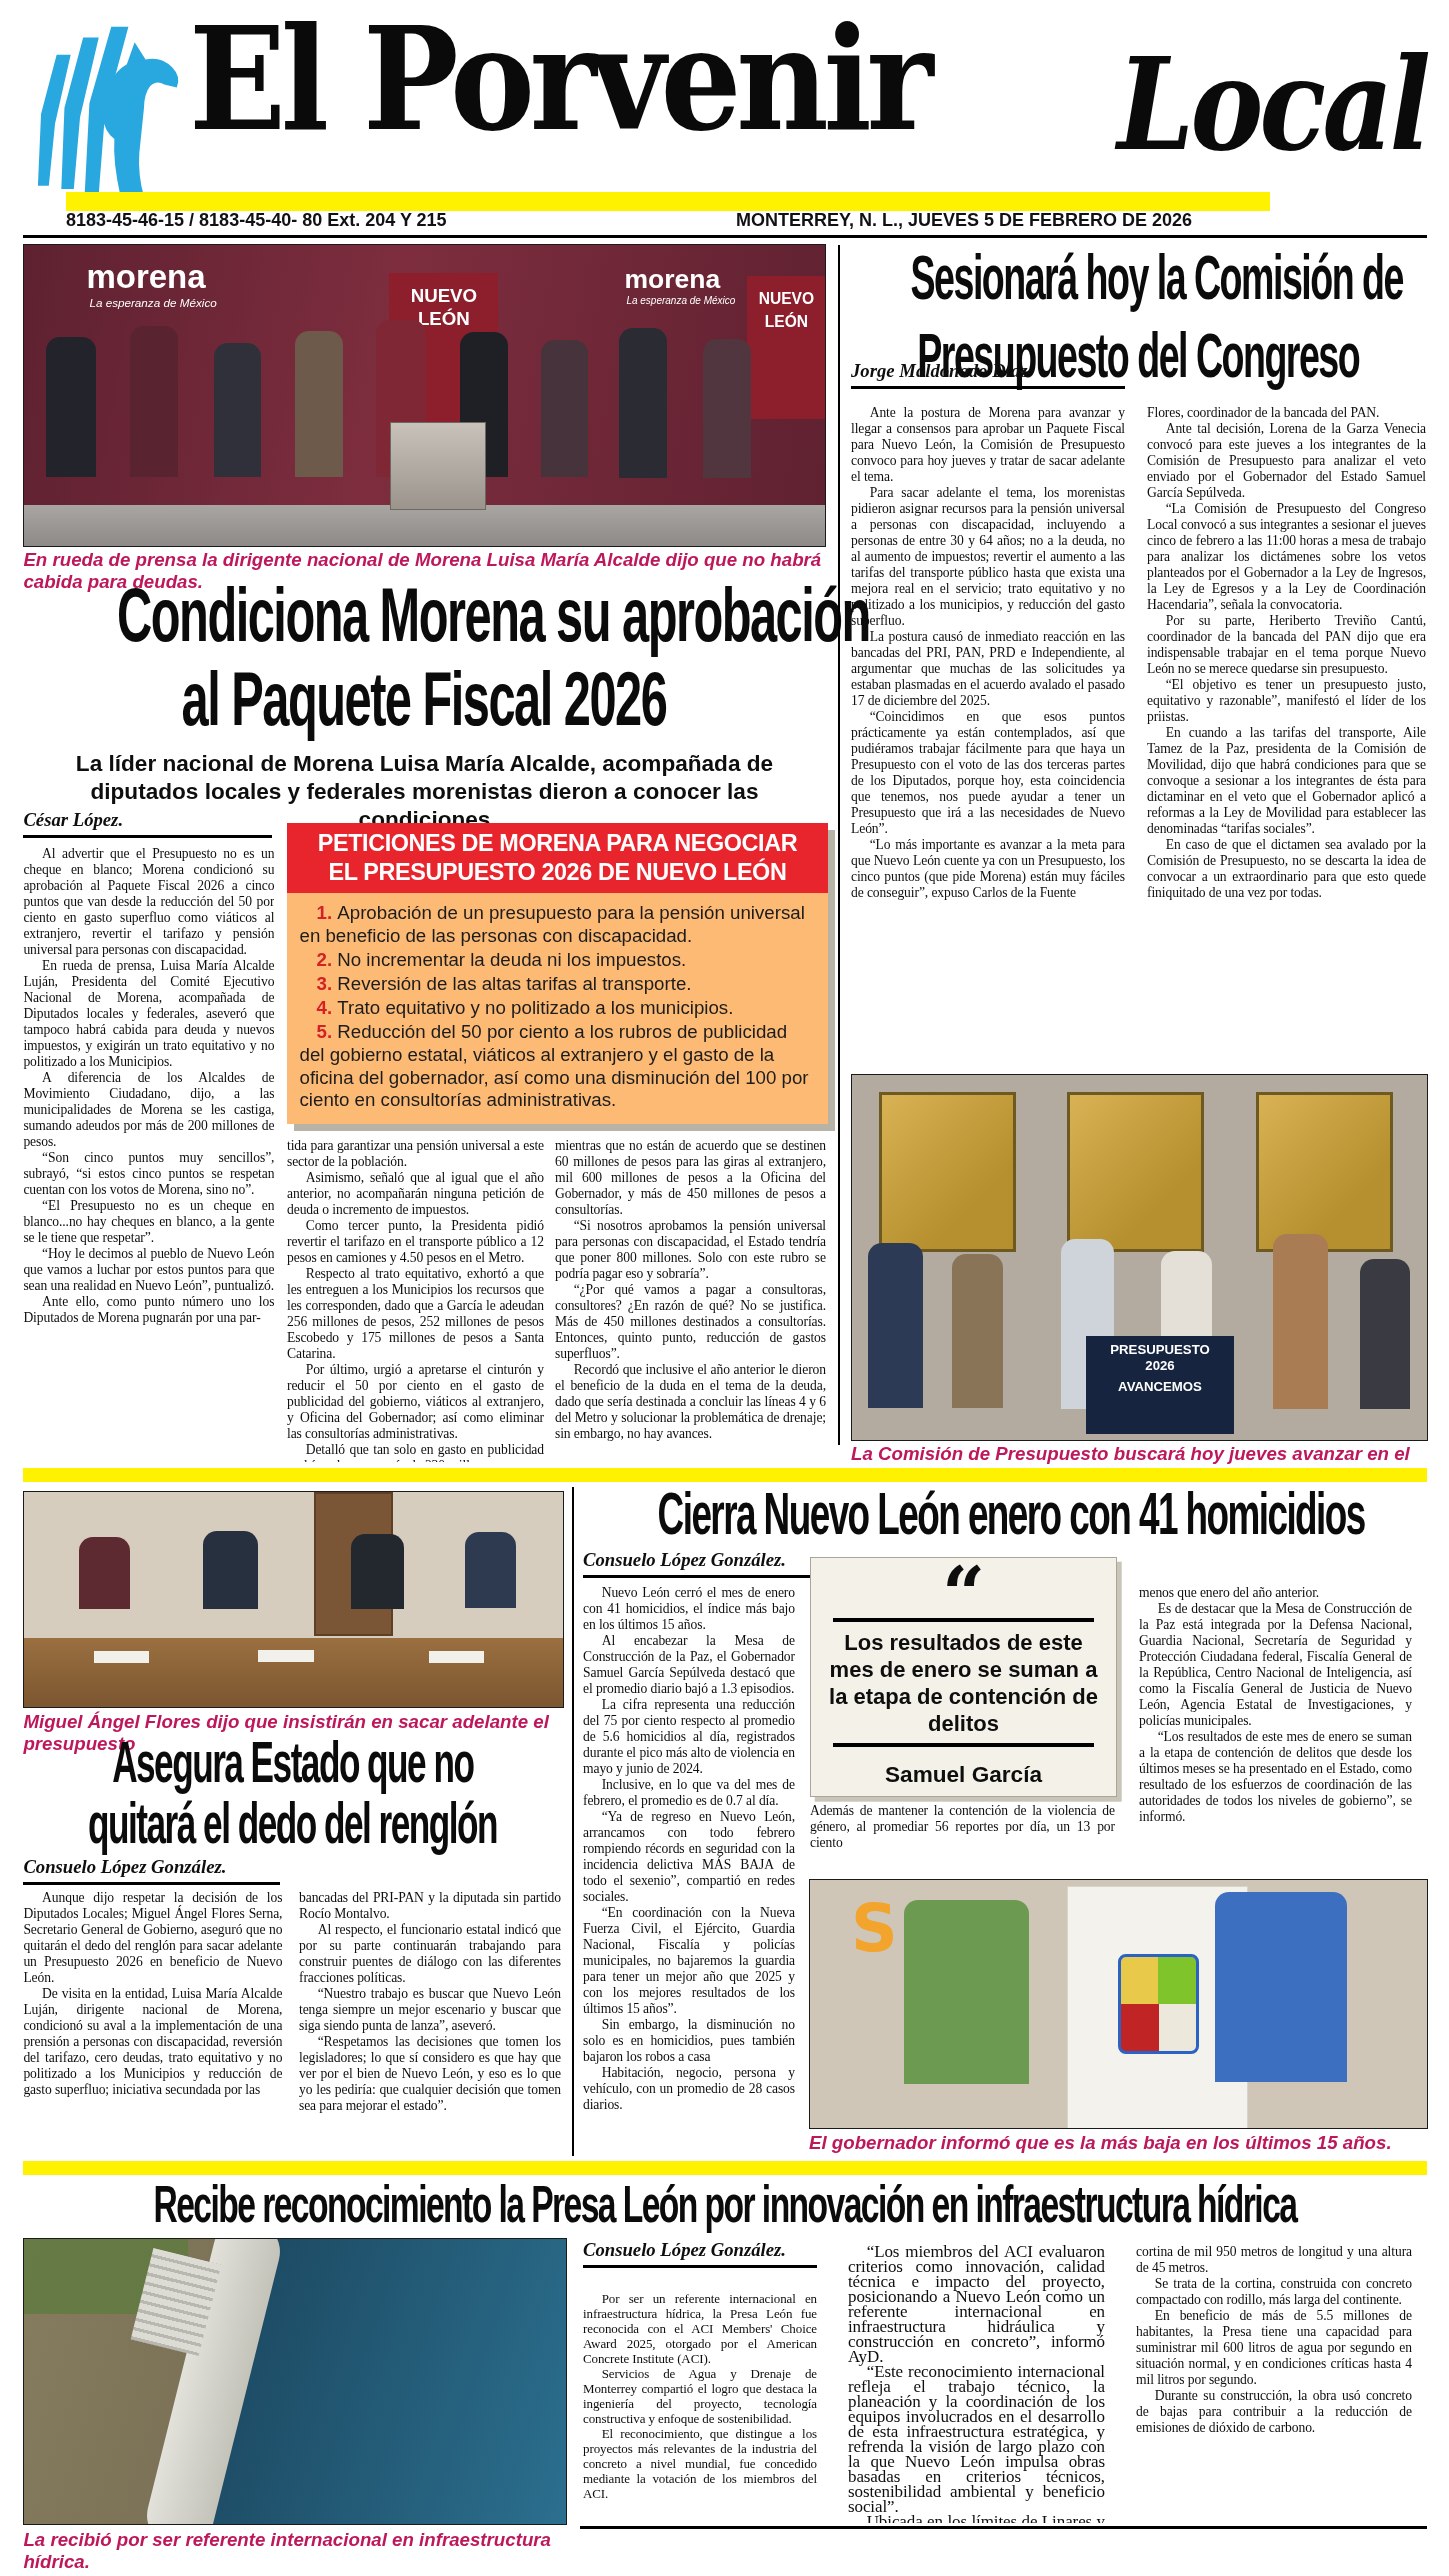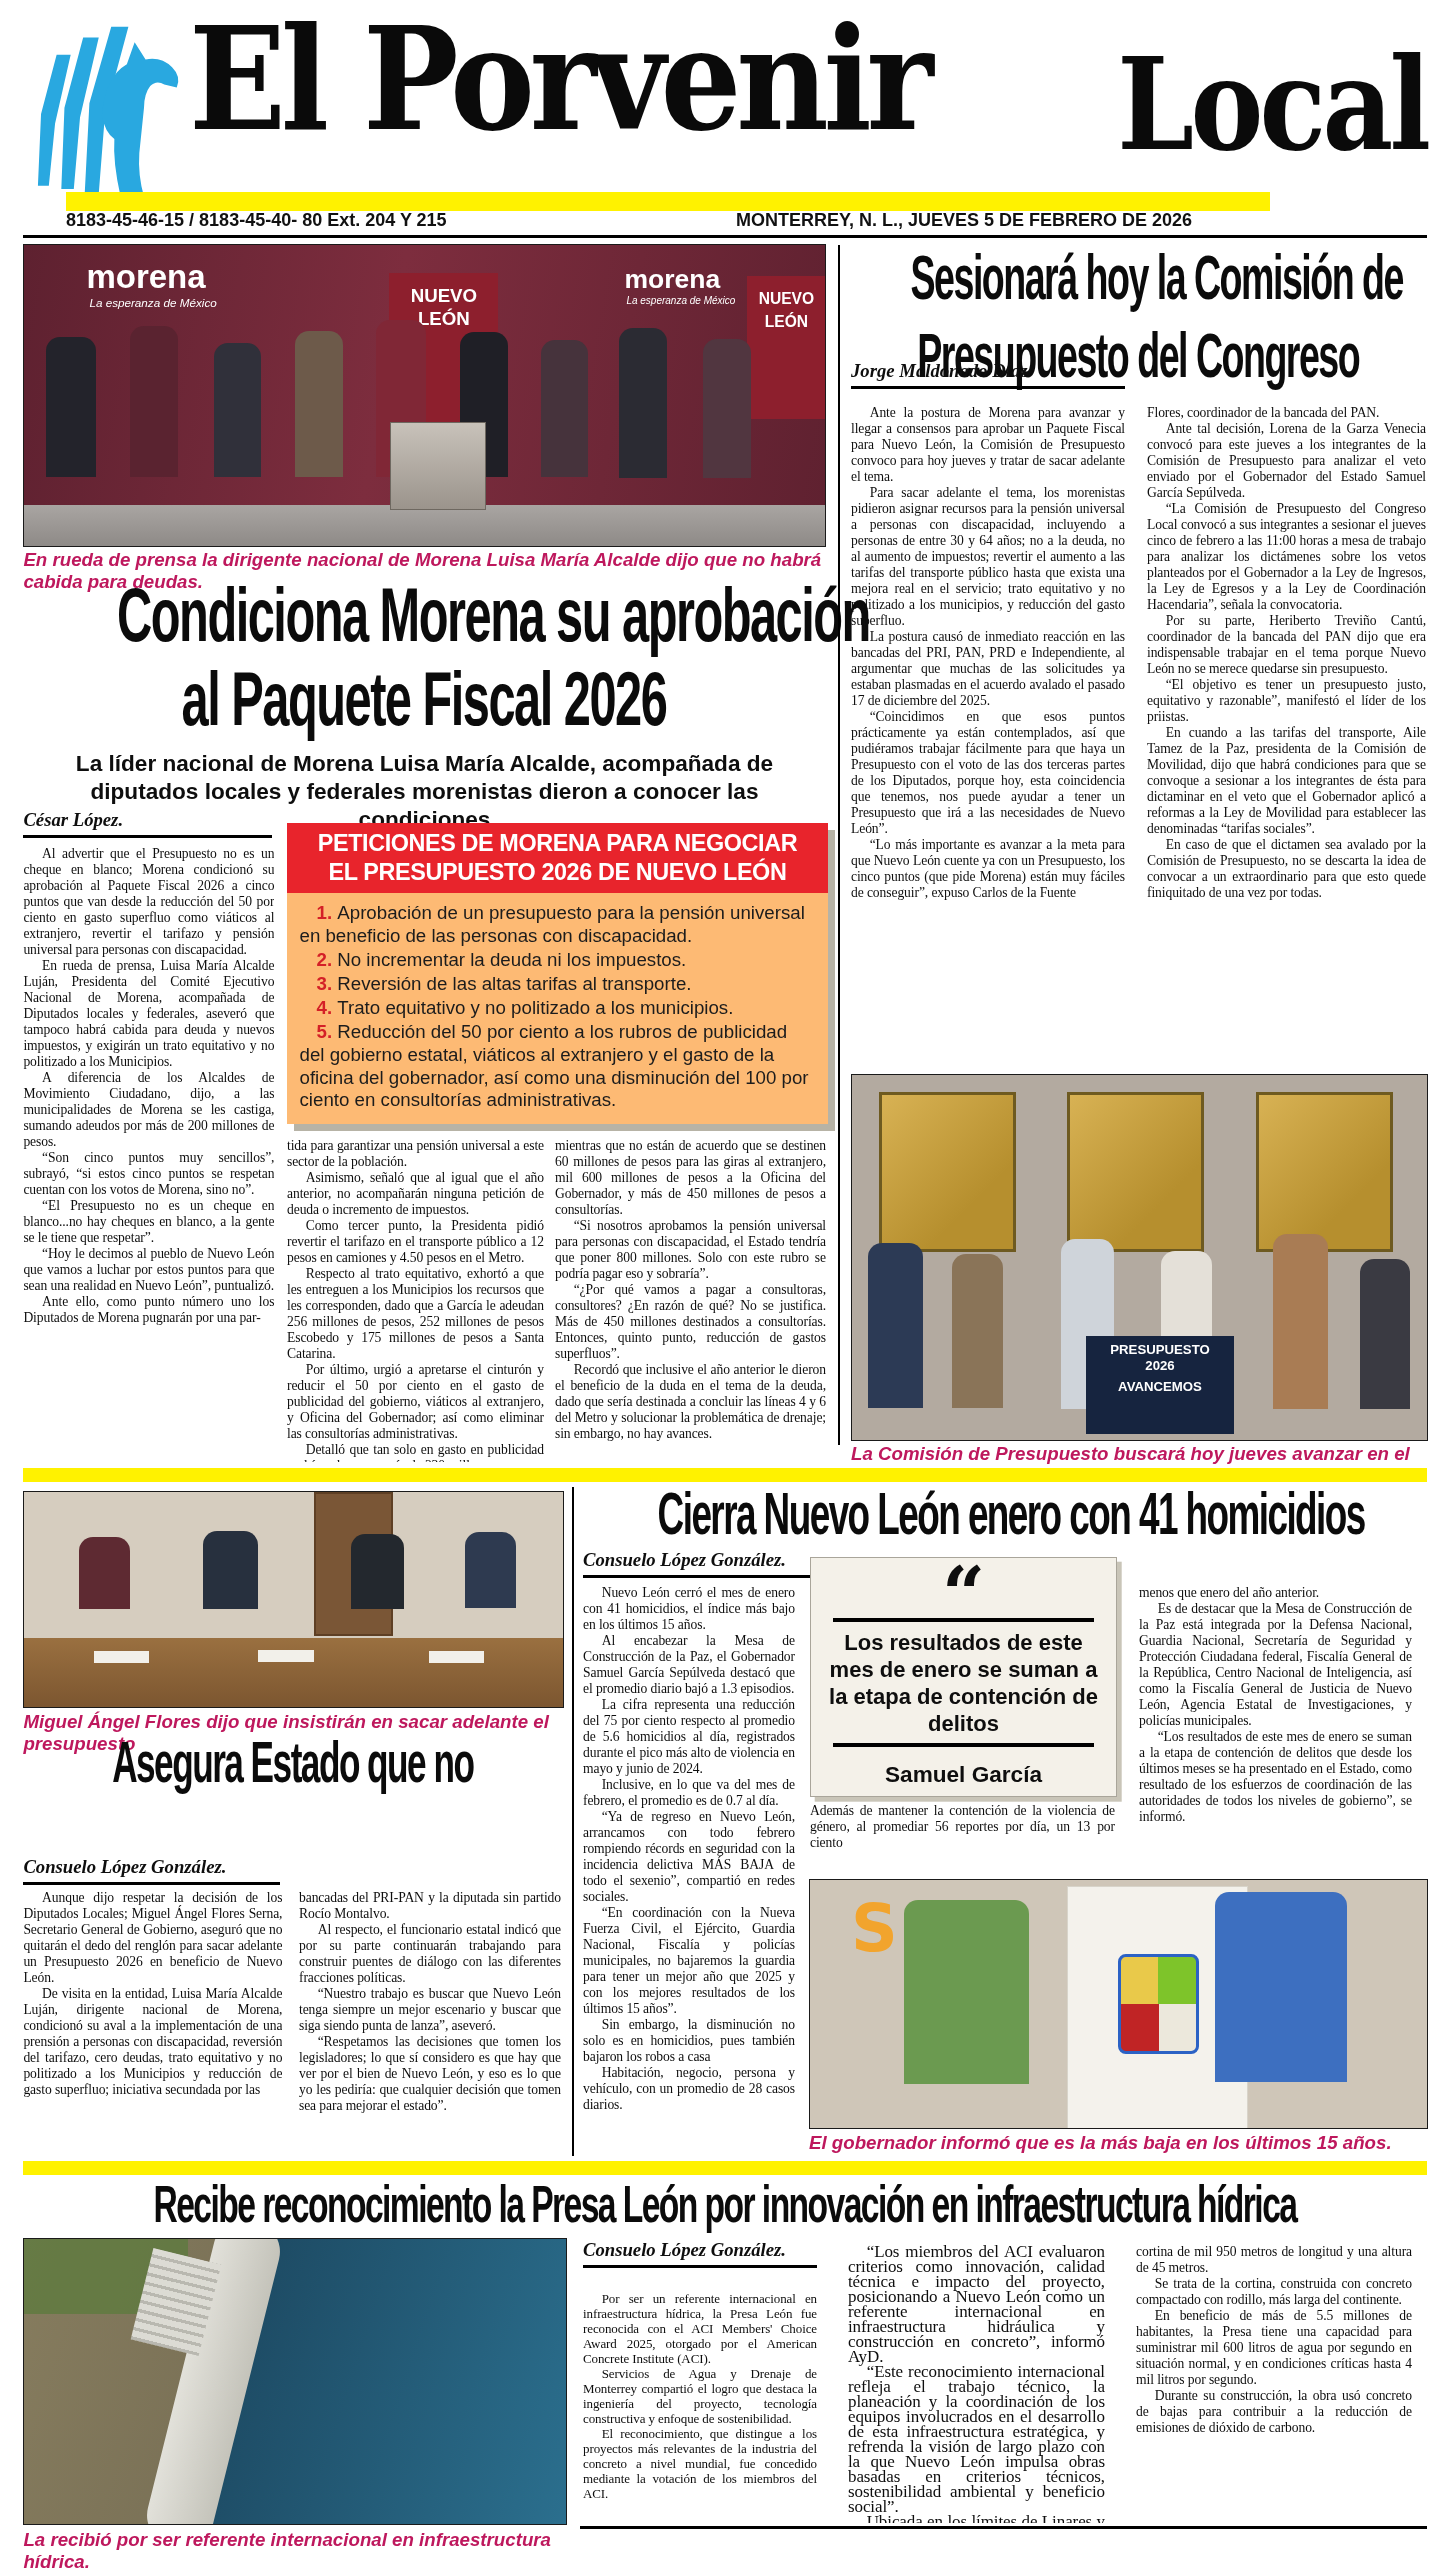--- a/index.html
+++ b/index.html
@@ -4,21 +4,21 @@
 <style>
   html,body{margin:0;padding:0;background:#e8e8e8;}
   #page{position:relative;width:1449px;height:2576px;background:#fff;margin:0 auto;overflow:hidden;
         font-family:"Liberation Serif",serif;color:#0e0e0e;}
   .abs{position:absolute;}
   
   #masthead-title{left:189px;top:7.8px;font-family:"DejaVu Serif",serif;font-weight:bold;
      font-size:134px;letter-spacing:-5.5px;line-height:1;white-space:nowrap;color:#0a0a0a;}
   #masthead-title span{display:inline-block;transform:scale(.95,1.06);transform-origin:left top;}
   #section-title{right:22px;top:41px;font-family:"DejaVu Serif",serif;font-weight:bold;
-     font-size:115px;letter-spacing:-3.9px;line-height:1;color:#0a0a0a;}
+     font-size:115px;letter-spacing:-3.9px;line-height:1;color:#0a0a0a;font-style:italic;}
   #section-title span{display:inline-block;transform:scale(.95,1.1);transform-origin:right top;}
   .ybar{background:#FFF200;}
   .infoline{top:210px;font:bold 18px/1.2 "Liberation Sans",sans-serif;color:#111;}
   .rule{background:#000;}
   
   .hl{position:absolute;text-align:center;font-family:"Liberation Sans",sans-serif;font-weight:bold;color:#0b0b0b;}
   .hl .ln{display:block;height:var(--lh,78px);}
   .hl .ln span{display:inline-block;white-space:nowrap;letter-spacing:-1.9px;
      transform:scale(var(--sx,.85),var(--sy,1.2));transform-origin:center top;
      font-size:var(--fs,47px);line-height:1;}
@@ -197,20 +197,21 @@
     <div class="fig" style="left:441px;top:42px;width:51px;height:106px"><i class="hd"></i><i class="bd" style="height:76px;background:#2e3a50;display:block"></i></div>
     <div class="abs" style="left:0;bottom:0;width:100%;height:69px;background:linear-gradient(#9a7040,#7c5630)"></div>
     <div class="abs" style="left:70px;bottom:44px;width:55px;height:12.5px;background:#f2f0ea"></div>
     <div class="abs" style="left:234px;bottom:45px;width:56px;height:12.5px;background:#f2f0ea"></div>
     <div class="abs" style="left:405px;bottom:44px;width:55px;height:12.5px;background:#f2f0ea"></div>
   </div>
   <div class="caption" style="left:23.4px;top:1711px;width:539px">Miguel Ángel Flores dijo que insistirán en sacar adelante el presupuesto</div>
 
   <div class="hl" style="left:23.4px;top:1734px;width:539px;--fs:44px;--sx:.8;--sy:1.3;--lh:61px">
     <span class="ln"><span>Asegura Estado que no</span></span>
+    <span class="ln"><span>quitará el dedo del renglón</span></span>
   </div>
   <div class="byline" style="left:23.4px;top:1856px;width:257px">Consuelo López González.</div>
   <div class="col" style="left:23.4px;top:1890px;width:259px;height:265px">
       <p>Aunque dijo respetar la decisión de los Diputados Locales; Miguel Ángel Flores Serna, Secretario General de Gobierno, aseguró que no quitarán el dedo del renglón para sacar adelante un Presupuesto 2026 en beneficio de Nuevo León.</p>
       <p>De visita en la entidad, Luisa María Alcalde Luján, dirigente nacional de Morena, condicionó su aval a la implementación de una prensión a personas con discapacidad, reversión del tarifazo, cero deudas, trato equitativo y no politizado a los Municipios y reducción de gasto superfluo; iniciativa secundada por las</p>
     </div>
   <div class="col cont" style="left:299px;top:1890px;width:262px;height:265px">
       <p>bancadas del PRI-PAN y la diputada sin partido Rocío Montalvo.</p>
       <p>Al respecto, el funcionario estatal indicó que por su parte continuarán trabajando para construir puentes de diálogo con las diferentes fracciones políticas.</p>
       <p>“Nuestro trabajo es buscar que Nuevo León tenga siempre un mejor escenario y buscar que siga siendo punta de lanza”, aseveró.</p>

